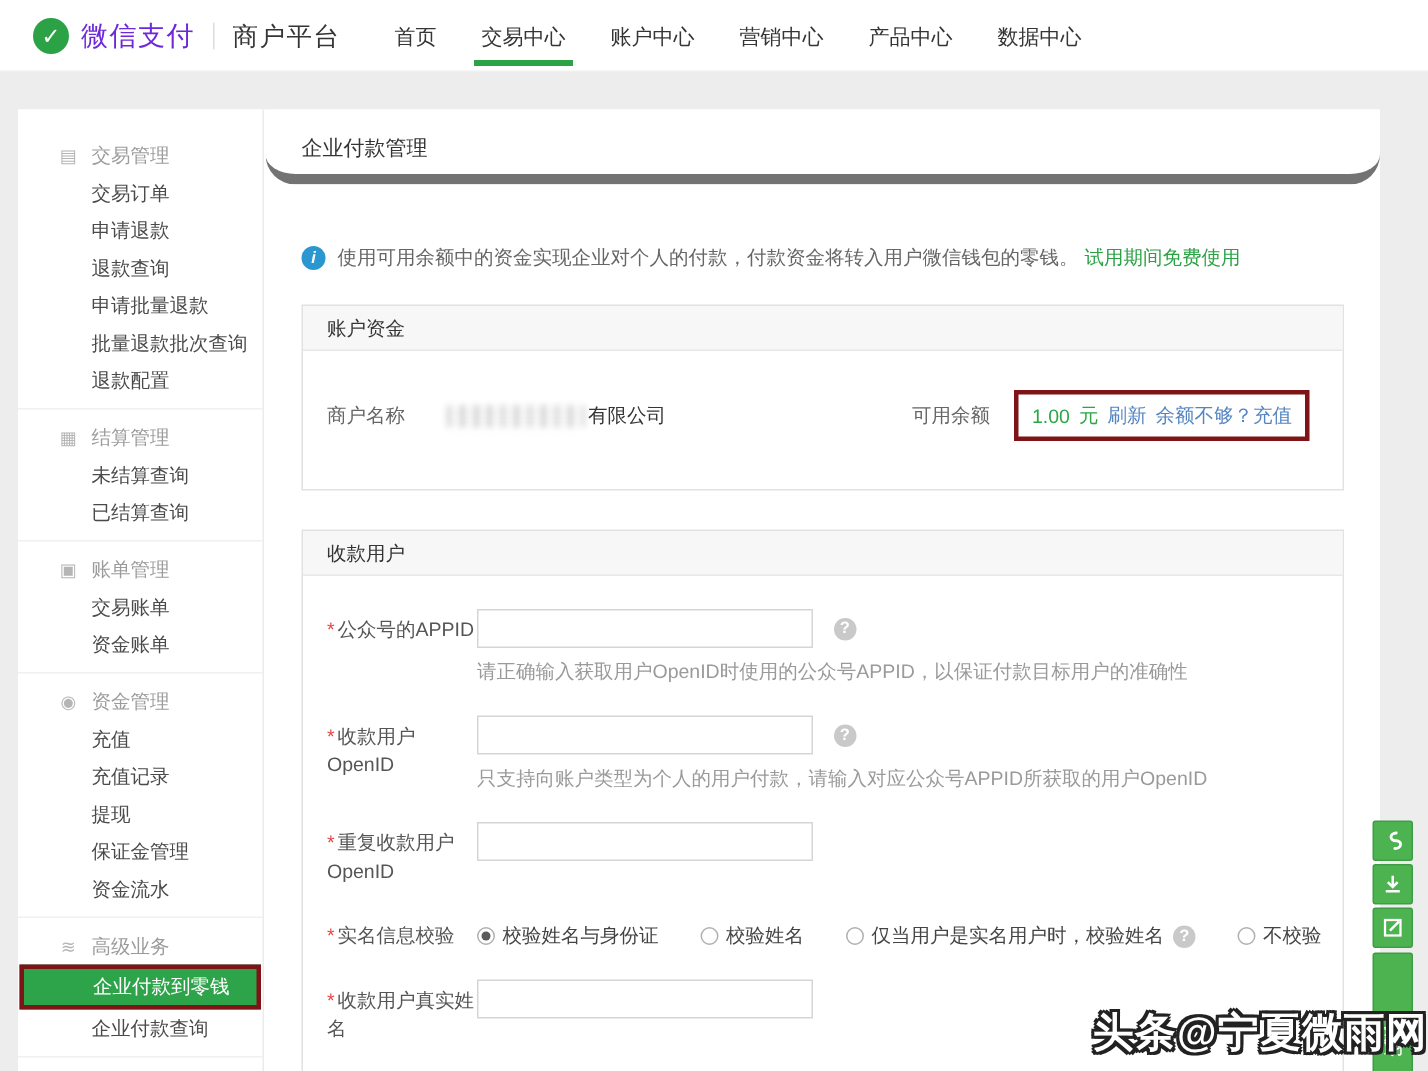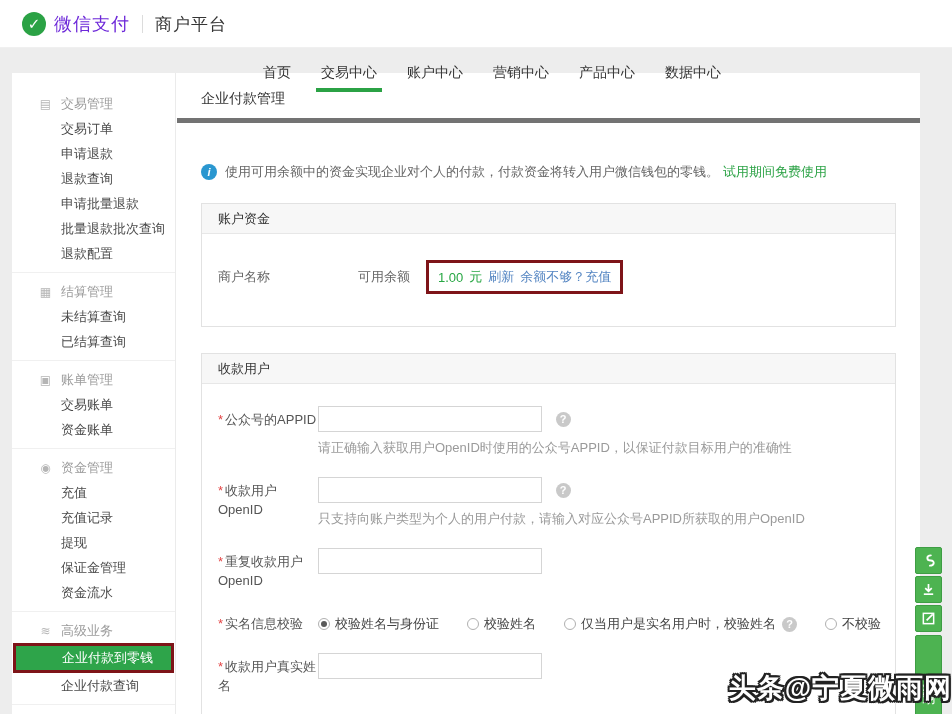--- a/index.html
+++ b/index.html
@@ -12,21 +12,21 @@
   
   .topbar { position:absolute; top:0; left:0; width:952px; height:48px;
     background:#fff; border-bottom:1px solid #f0f0f0; z-index:5; }
   .brand { position:absolute; left:22px; top:0; height:48px; display:flex; align-items:center; }
   .brand-logo { width:24px; height:24px; border-radius:50%; background:#2ba245;
     color:#fff; display:flex; align-items:center; justify-content:center;
     font-size:15px; font-weight:bold; margin-right:8px; }
   .brand-name { font-size:18px; color:#6d28d9; letter-spacing:1px; }
   .brand-sep { width:1px; height:18px; background:#dcdcdc; margin:0 12px; }
   .brand-portal { font-size:17px; color:#353535; letter-spacing:1px; }
-  .topnav { position:absolute; left:248px; top:0; height:48px; display:flex;margin-top:48px; }
+  .topnav { position:absolute; left:248px; top:0; height:48px; display:flex; }
   .topnav-item { position:relative; padding:0 15px; line-height:48px; font-size:14px;
     color:#353535; cursor:pointer; }
   .topnav-item.active::after { content:""; position:absolute; left:10px; right:10px;
     bottom:4px; height:4px; background:#2ba245; }
 
   
   .panel { position:absolute; left:12px; top:73px; width:908px; height:660px;
     background:#fff; }
 
   
@@ -37,21 +37,21 @@
   .side-sec-head .sicon { width:15px; margin-right:8px; color:#b5b5b5; font-size:12px; text-align:center; }
   .side-item { height:25px; line-height:25px; padding-left:49px; color:#4a4a4a;
     font-size:13px; cursor:pointer; white-space:nowrap; }
   .side-divider { border-top:1px solid #f0f0f0; margin:6px 0; }
   .side-item.highlight { background:#2ea44a; color:#fff; border:3px solid #7e1418;
     height:30px; line-height:24px; padding-left:46px; margin:0 1px; }
 
   
   .main { position:absolute; left:165px; top:0; right:0; bottom:0; background:#fff; }
   .page-title-row { height:50px; line-height:50px; padding:0 24px;
-    border-bottom:5px solid #737373; font-size:14px; color:#353535; }
+    border-bottom:7px solid #737373; font-size:14px; color:#353535;border-radius:20px; }
   .notice-row { display:flex; align-items:center; margin:40px 24px 0 24px; color:#666; }
   .info-icon { width:16px; height:16px; border-radius:50%; background:#2a97d0; color:#fff;
     font-size:11px; font-style:italic; font-weight:bold; display:inline-flex;
     align-items:center; justify-content:center; margin-right:8px; flex:none; }
   .notice-link { color:#2ba245; margin-left:4px; cursor:pointer; text-decoration:none; }
 
   .box { margin:22px 24px 0 24px; border:1px solid #e2e2e2; }
   .box + .box { margin-top:26px; }
   .box-head { height:30px; line-height:30px; background:#f7f7f7;
     border-bottom:1px solid #e7e7e7; padding-left:16px; color:#353535; }
@@ -193,20 +193,24 @@
     <div class="notice-row">
       <span class="info-icon">i</span>
       <span>使用可用余额中的资金实现企业对个人的付款，付款资金将转入用户微信钱包的零钱。</span>
       <a class="notice-link">试用期间免费使用</a>
     </div>
 
     <div class="box">
       <div class="box-head">账户资金</div>
       <div class="account-body">
         <span class="acc-label">商户名称</span>
+        <span class="merchant-name">
+          <span class="redacted"></span>
+          <span>有限公司</span>
+        </span>
         <span class="balance-label">可用余额</span>
         <span class="balance-box">
           <span class="balance-amount">1.00</span>
           <span class="balance-unit">元</span>
           <a class="blue-link">刷新</a>
           <a class="blue-link">余额不够？充值</a>
         </span>
       </div>
     </div>
 

